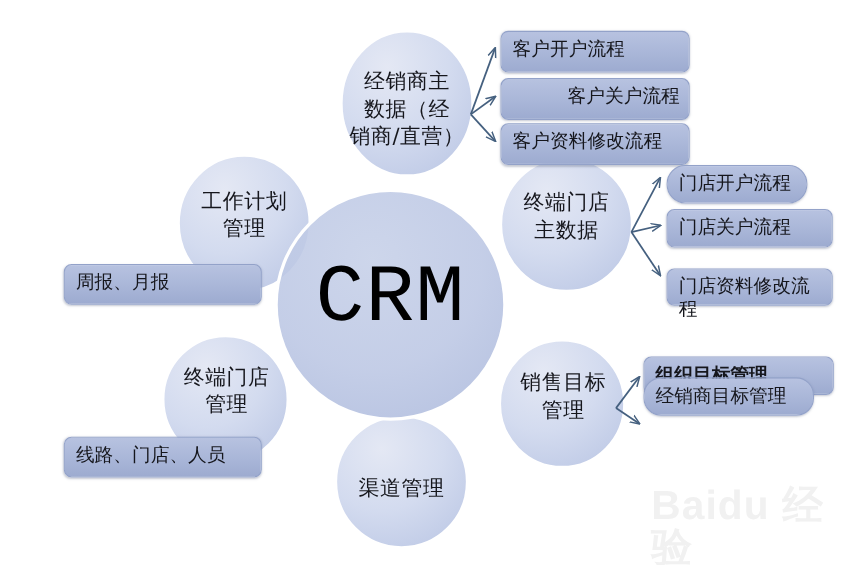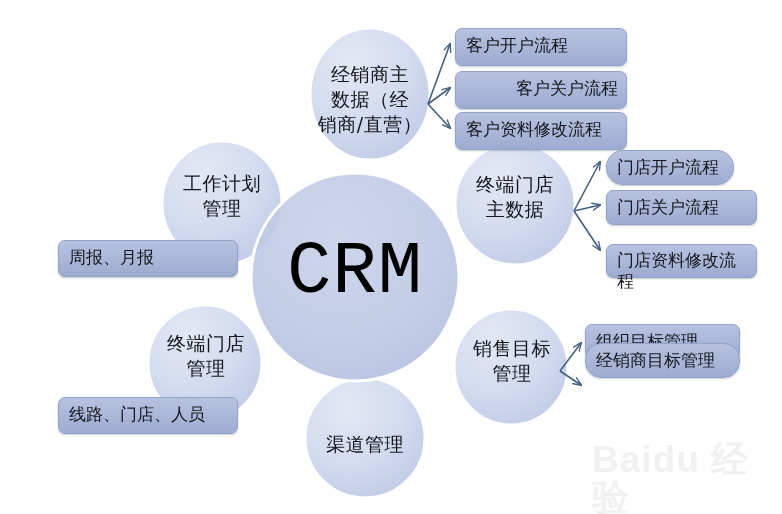--- a/index.html
+++ b/index.html
@@ -134,21 +134,21 @@
       <div class="node-label" style="left: 162px; top: 171px; width: 120px;">工作计划
 管理</div>
     </div>
   <div id="flow-boxes">
       <div class="flow-box" style="left: 455px; top: 28px; width: 172px; height: 38px;">客户开户流程</div>
       <div class="flow-box" style="left: 455px; top: 71px; width: 172px; height: 38px; text-align: right;">客户关户流程</div>
       <div class="flow-box" style="left: 455px; top: 112px; width: 172px; height: 38px;">客户资料修改流程</div>
       <div class="flow-box" style="left: 606px; top: 150px; width: 128px; height: 35px; border-radius: 17px;">门店开户流程</div>
       <div class="flow-box" style="left: 606px; top: 190px; width: 151px; height: 35px;">门店关户流程</div>
       <div class="flow-box two-line" style="left: 606px; top: 244px; width: 151px; height: 34px;">门店资料修改流程</div>
-      <div class="flow-box" style="left: 585px; top: 324px; width: 155px; height: 35px;">组织目标管理</div>
+      <div class="flow-box" style="left: 585px; top: 324px; width: 173px; height: 35px; font-weight: bold;">组织目标管理</div>
       <div class="flow-box" style="left: 585px; top: 343px; width: 155px; height: 35px; border-radius: 16px;">经销商目标管理</div>
       <div class="flow-box" style="left: 58px; top: 397px; width: 180px; height: 37px;">线路、门店、人员</div>
       <div class="flow-box" style="left: 58px; top: 240px; width: 180px; height: 37px;">周报、月报</div>
     </div>
 
   <div class="watermark" style="left:592px; top:441px;">
     <div class="wm-text wm-main">Baidu 经验</div>
 
   </div>
 

